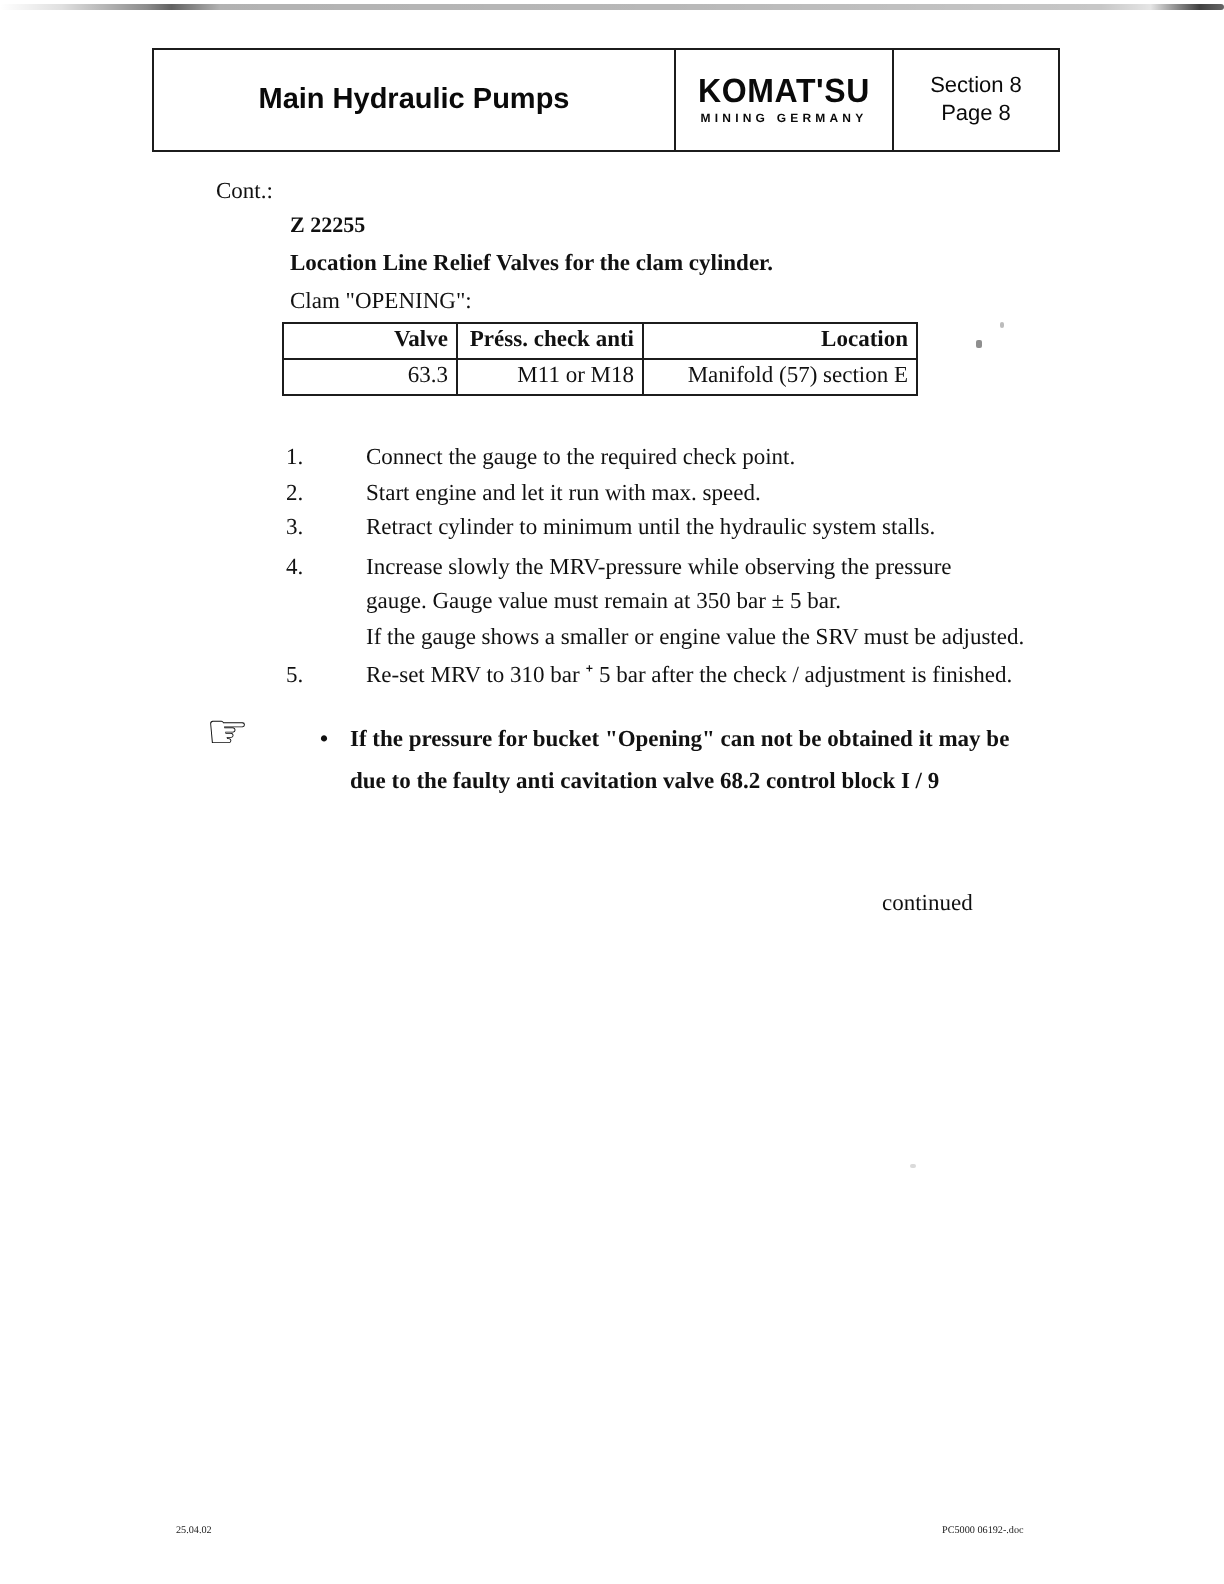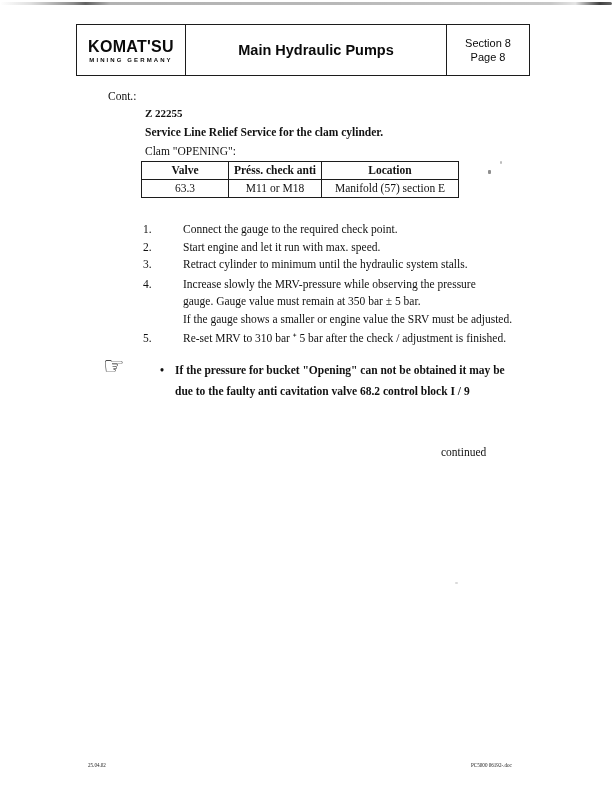--- a/index.html
+++ b/index.html
@@ -34,21 +34,21 @@
   .cont{position:absolute;left:108px;top:90px;font-size:11.5px;}
   .docref{position:absolute;left:145px;top:107px;font-size:11px;font-weight:700;}
   .heading{position:absolute;left:145px;top:126px;font-size:11.5px;font-weight:700;}
   .subheading{position:absolute;left:145px;top:145px;font-size:11.5px;}
   
   .spec-table{
     position:absolute;left:141px;top:161px;border-collapse:collapse;
     font-size:11.5px;table-layout:fixed;
   }
   .spec-table th,.spec-table td{
-    border:1px solid #1c1c1c;padding:2px 4px 3px 4px;text-align:center;
+    border:1px solid #1c1c1c;padding:2px 4px 3px 4px;text-align:right;
     font-weight:400;white-space:nowrap;overflow:hidden;
   }
   .spec-table th{font-weight:700;}
   .spec-table{border:1.6px solid #1c1c1c;}
   .col-valve{width:78px;}
   .col-press{width:84px;}
   .col-loc{width:128px;}
   
   .steps{position:absolute;left:143px;top:221px;width:400px;font-size:11.5px;}
   .step{display:flex;}
@@ -74,36 +74,36 @@
   .mark.m3{left:455px;top:582px;width:3px;height:2px;opacity:.25;}
 </style>
 </head>
 <body>
 
 <div class="page">
 
   <div class="scan-top"></div>
 
   <div class="header-box">
+    <div class="hcell title-cell">
+      <div class="main-title">Main Hydraulic Pumps</div>
+    </div>
     <div class="hcell logo-cell">
       <div class="brand">KOMAT'SU</div>
       <div class="brand-sub">MINING GERMANY</div>
-    </div>
-    <div class="hcell title-cell">
-      <div class="main-title">Main Hydraulic Pumps</div>
     </div>
     <div class="hcell section-cell">
       <div>Section 8</div>
       <div>Page 8</div>
     </div>
   </div>
 
   <div class="cont">Cont.:</div>
   <div class="docref">Z 22255</div>
-  <div class="heading">Service Line Relief Service for the clam cylinder.</div>
+  <div class="heading">Location Line Relief Valves for the clam cylinder.</div>
   <div class="subheading">Clam "OPENING":</div>
 
   <table class="spec-table">
     <tbody>
         <tr>
       <th class="col-valve">Valve</th>
       <th class="col-press">Préss. check anti</th>
       <th class="col-loc">Location</th>
     </tr>
     <tr>

